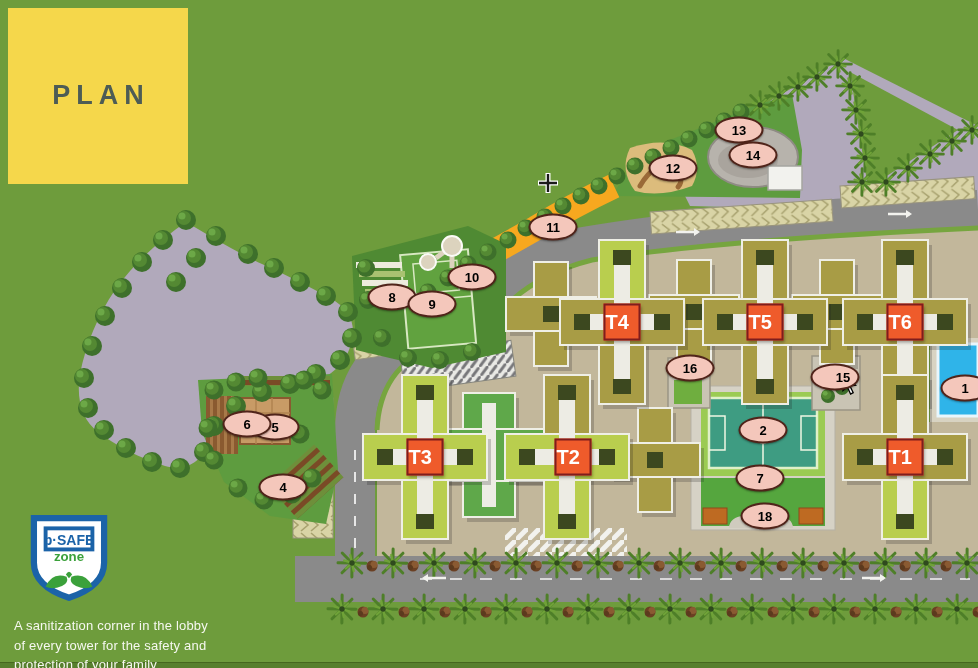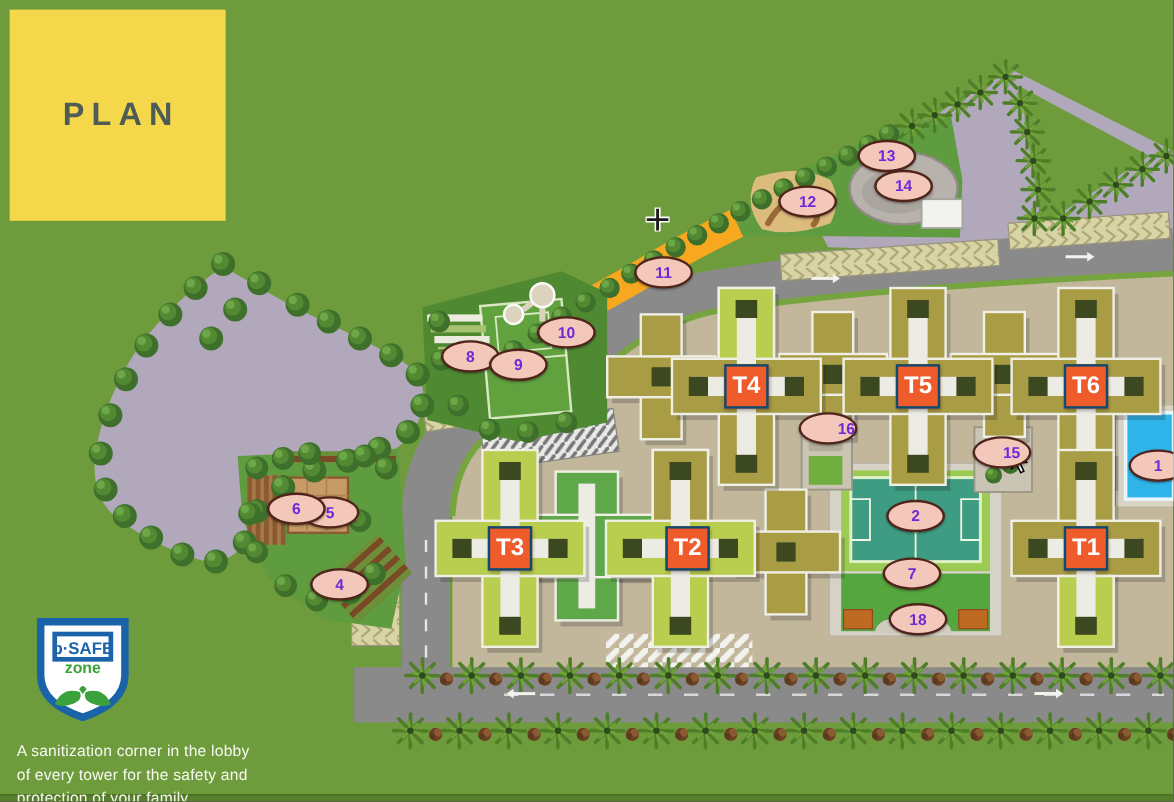--- a/index.html
+++ b/index.html
@@ -9,27 +9,27 @@
   #stage::after{content:"";position:absolute;left:0;right:0;bottom:0;height:5px;
          background:#577F2D;border-top:1px solid #46671F;}
   
   .title-panel{position:absolute;left:8px;top:8px;width:180px;height:176px;
          background:#F5D74B;display:flex;flex-direction:column;justify-content:center;
          align-items:center;z-index:30;}
   .title-line{color:#4D5C55;font-weight:bold;font-size:27px;letter-spacing:6px;
          line-height:1.45;text-indent:6px;}
   
   .marker{position:absolute;width:49px;height:27px;border-radius:50%;
-         background:#F4C7BB;border:2px solid #50241A;color:#6d28d9;
+         background:#F4C7BB;border:2px solid #50241A;color:#000000;
          font-weight:bold;font-size:13px;line-height:23px;text-align:center;
          box-sizing:border-box;transform:translate(-50%,-50%);
          box-shadow:0 1px 2px rgba(0,0,0,.4);z-index:20;}
   .tower-label{position:absolute;width:37px;height:37px;background:#EF5B2B;
-         border:2px solid #0c4a6e;color:#fff;font-weight:bold;font-size:20px;
-         line-height:33px;text-align:center;box-sizing:border-box;
+         border:2px solid #7f1d1d;color:#fff;font-weight:bold;font-size:20px;
+         line-height:33px;box-sizing:border-box;
          transform:translate(-50%,-50%);box-shadow:1px 2px 3px rgba(0,0,0,.35);z-index:18;}
   
   .badge-wrap{position:absolute;left:30px;top:514px;width:78px;height:88px;z-index:30;}
   .caption{position:absolute;left:14px;top:602px;width:215px;color:#F6F8F0;
          font-size:13px;line-height:1.5;letter-spacing:.2px;z-index:30;margin-top:14px;}
 </style>
 </head>
 <body>
 
 <div id="stage">
@@ -410,21 +410,21 @@
       <div class="marker" style="left: 247px; top: 424px;">6</div>
       <div class="marker" style="left: 760px; top: 478px;">7</div>
       <div class="marker" style="left: 392px; top: 297px;">8</div>
       <div class="marker" style="left: 432px; top: 304px;">9</div>
       <div class="marker" style="left: 472px; top: 277px;">10</div>
       <div class="marker" style="left: 553px; top: 227px;">11</div>
       <div class="marker" style="left: 673px; top: 168px;">12</div>
       <div class="marker" style="left: 739px; top: 130px;">13</div>
       <div class="marker" style="left: 753px; top: 155px;">14</div>
       <div class="marker" style="left: 835px; top: 377px; padding-left: 16px;">15</div>
-      <div class="marker" style="left: 690px; top: 357px; text-align: right;">16</div>
+      <div class="marker" style="left: 690px; top: 368px;">16</div>
       <div class="marker" style="left: 765px; top: 516px;">18</div>
     </div>
 
   <div class="title-panel">
     <div class="title-line">PLAN</div>
   </div>
 
   <div class="badge-wrap">
     <svg width="78" height="88" viewBox="0 0 100 112">
       <path d="M5,5 H95 V62 Q95,92 50,107 Q5,92 5,62 Z" fill="#FFFFFF" stroke="#1B63A8" stroke-width="8"></path>

